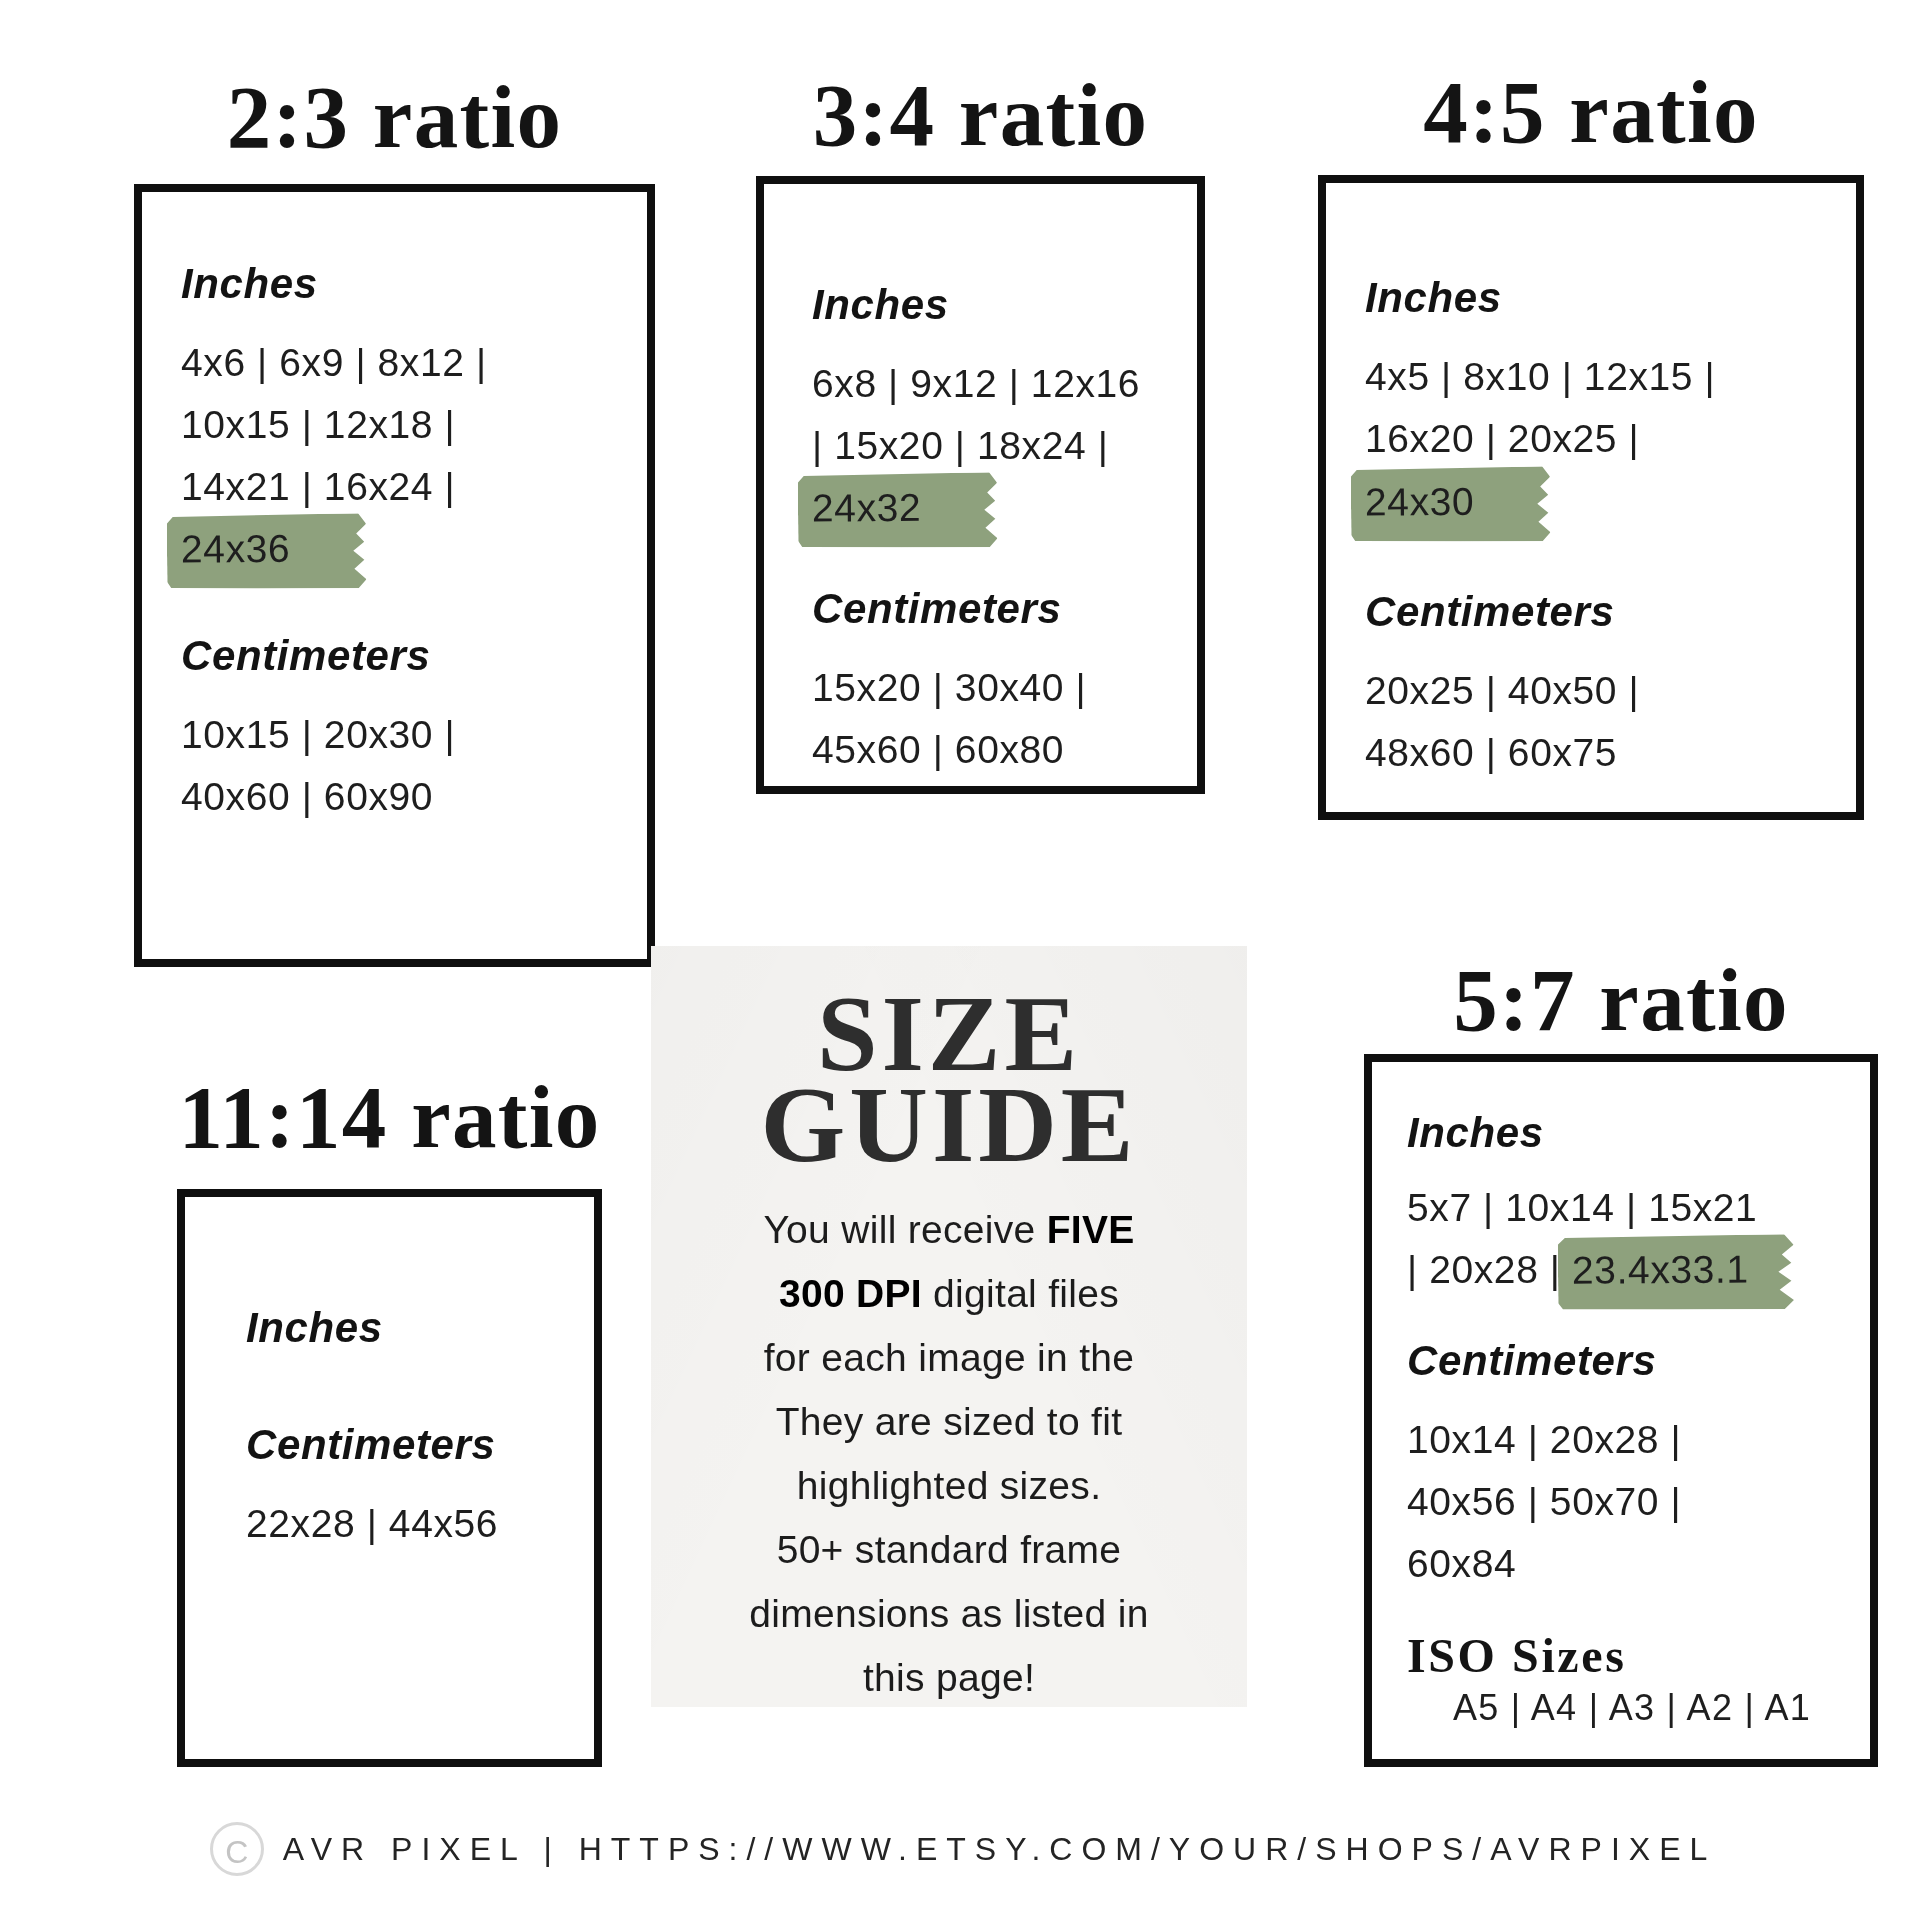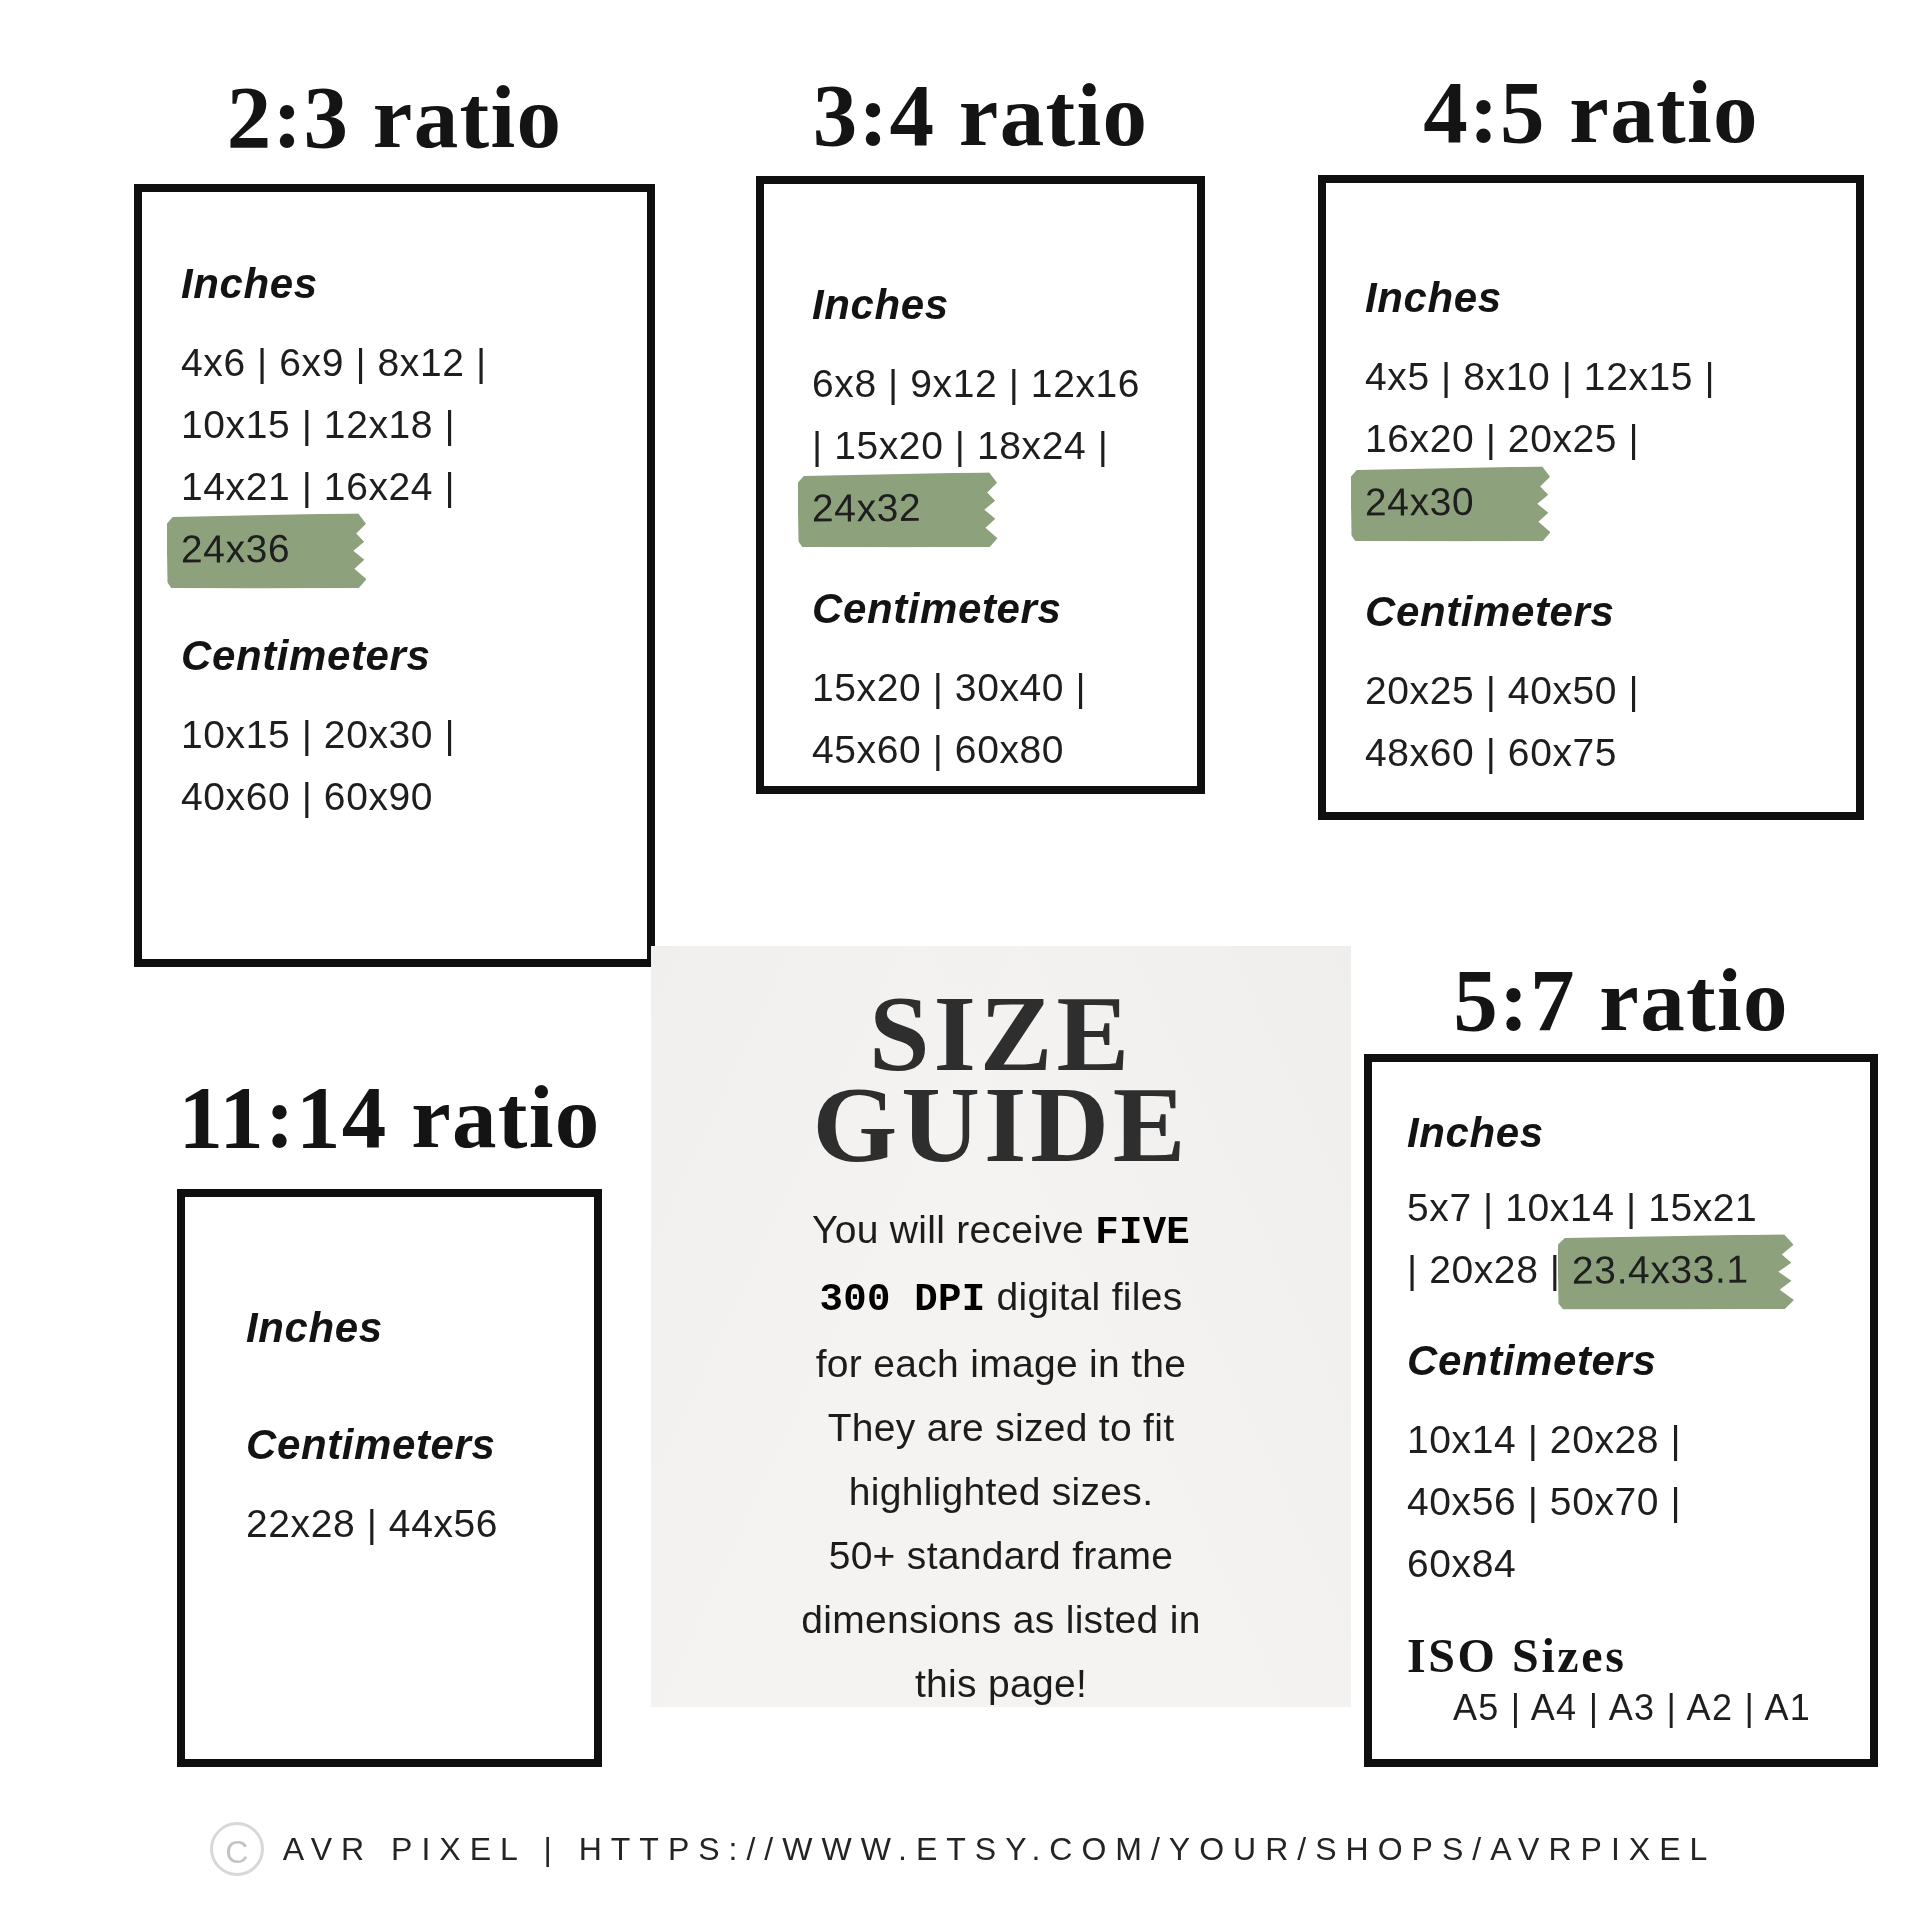--- a/index.html
+++ b/index.html
@@ -50,21 +50,21 @@
     display:inline-block;
     background:var(--hl);
     padding:3.9px 76px 9px 14px;
     margin:-3.9px 0 -9px -14px;
     transform:rotate(-0.4deg);
     clip-path:polygon(0% 12%, 3% 3%, 96% 0%, 100% 14%, 95% 27%, 99% 38%, 93.5% 50%, 99% 62%, 94% 74%, 100% 88%, 96% 100%, 2% 98%, 0% 90%);
   }
   .hl.narrow{padding-right:45px;}
   .sg-panel{
     position:absolute;
-    left:651px;top:946px;width:700px;height:761px;
+    left:651px;top:946px;width:596px;height:761px;
     background:
       linear-gradient(115deg, rgba(0,0,0,0.015) 0%, rgba(0,0,0,0) 40%),
       linear-gradient(245deg, rgba(0,0,0,0.018) 0%, rgba(0,0,0,0) 45%),
       #f4f3f1;
     box-sizing:border-box;
     padding-top:42px;
     text-align:center;
   }
   .sg-title{
     font-family:"Liberation Serif", serif;
@@ -74,21 +74,21 @@
     letter-spacing:3.9px;
     color:#2e2e2e;
   }
   .sg-body{
     margin-top:28px;
     font-size:39px;
     line-height:64px;
     color:#1c1c1c;
     letter-spacing:0.3px;
   }
-  .sg-body .b{font-weight:700;color:#000;font-family:Liberation Mono, monospace;}
+  .sg-body .b{font-weight:700;color:#000;}
   .iso-label{
     font-family:"Liberation Serif", serif;
     font-weight:700;
     font-size:48px;
     line-height:55px;
     letter-spacing:2.6px;
     color:#141414;
     margin-top:33px;
   }
   .iso-line{

